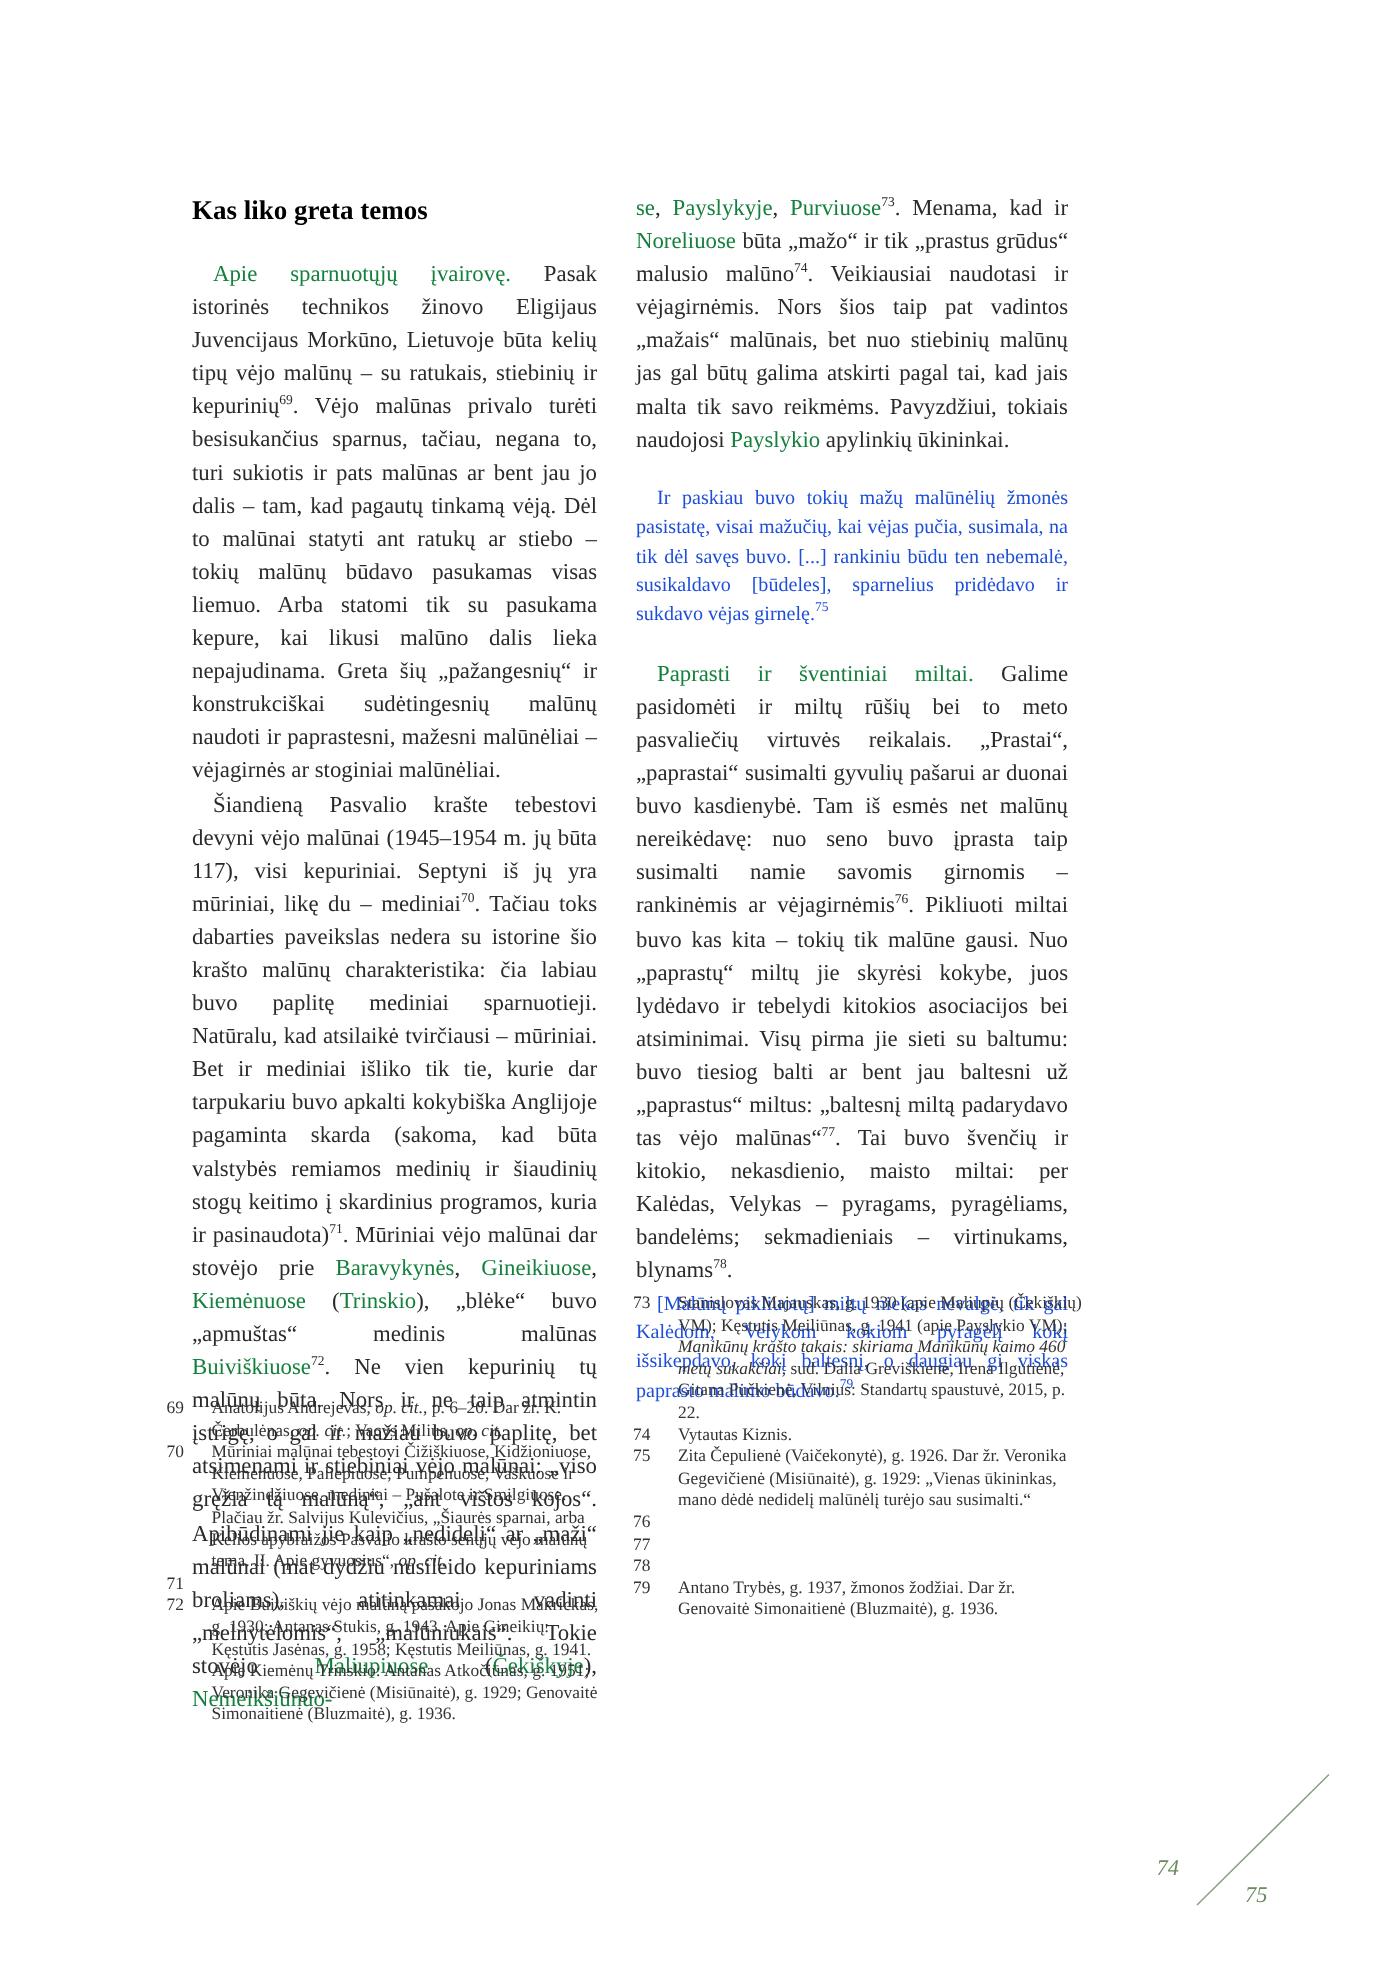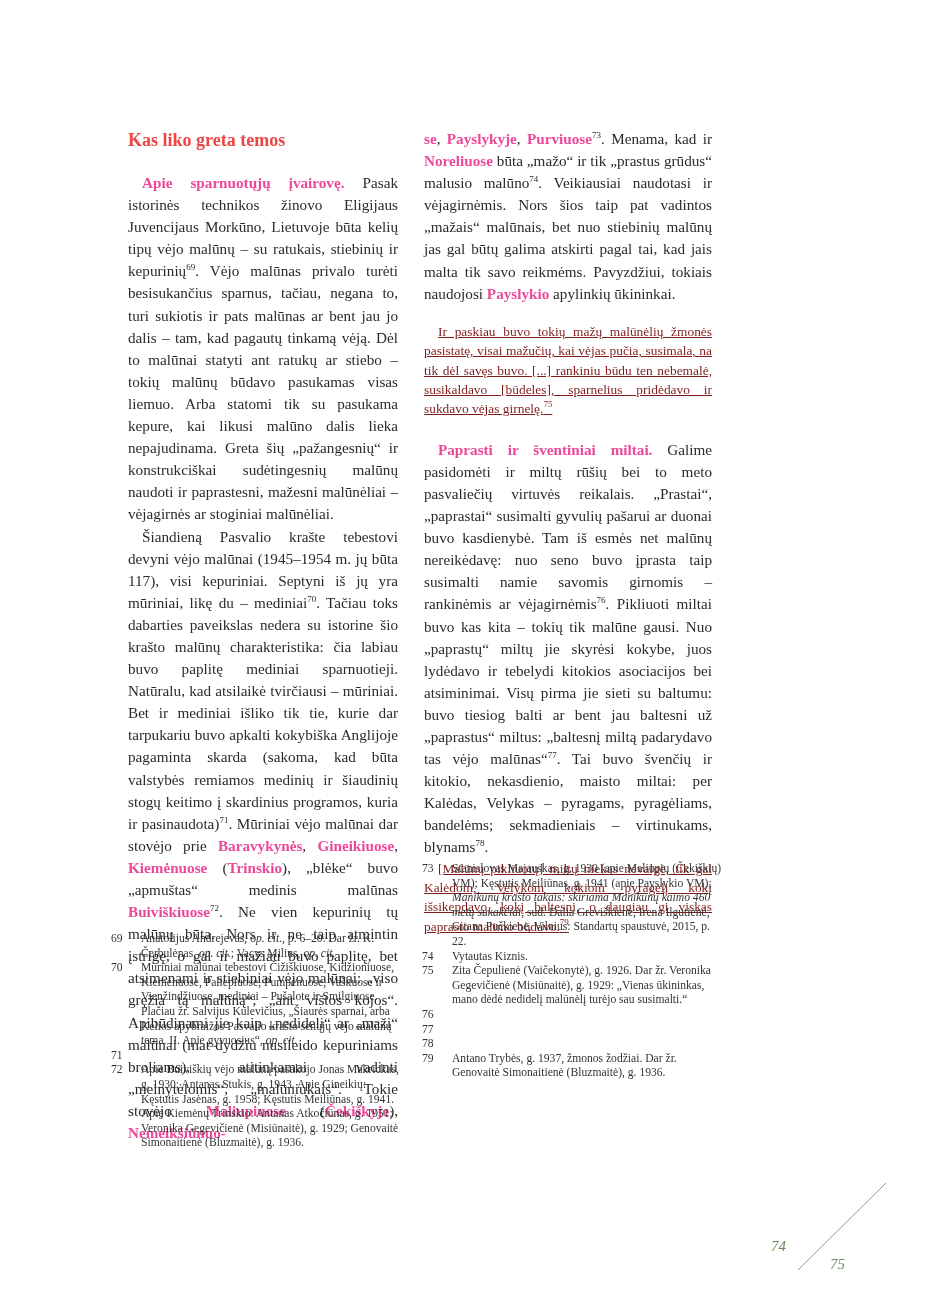--- a/index.html
+++ b/index.html
@@ -1,29 +1,29 @@
 <!DOCTYPE html>
 <html><head>
 <meta charset="utf-8">
 <style>
   html, body { margin:0; padding:0; background:#ffffff; }
   body { width:931px; height:1316px; position:relative; overflow:hidden;
          font-family:"Liberation Serif", "DejaVu Serif", serif; color:#2a2a2a; }
   .col { position:absolute; }
   #col1 { left:128px; top:128px; width:270px; }
   #col2 { left:424px; top:128px; width:288px; }
-  h2.section { font-family:"Liberation Serif", serif; font-weight:bold; color:#ef4444;
+  h2.section { font-family:"Liberation Serif", serif; font-weight:bold; color:#000000;
                font-size:18px; margin:0 0 20px 0; line-height:24px; }
   p.body { margin:0; font-size:15.2px; line-height:22.1px; text-align:justify;
            text-indent:14px; hyphens:manual; }
   p.body.noindent { text-indent:0; }
-  b { font-weight:bold; color:#ec4899; }
+  b { font-weight:normal; color:#15803d; }
   sup { font-size:9px; line-height:0; vertical-align:6px; }
   .quote { margin:0; font-size:13.4px; line-height:19.4px; text-align:justify;
-           text-indent:14px; color:#7f1d1d;text-decoration:underline; }
+           text-indent:14px; color:#1d4ed8; }
   .fnlist { list-style:none; margin:0; padding:0; font-size:11.6px; line-height:14.6px; color:#333; }
   .fnlist li { display:flex; }
   .fnlist .num { flex:0 0 30px; }
   .fnlist .txt { flex:1; }
   i { font-style:italic;margin-top:25px; }
   #fn-left { position:absolute; left:111px; top:932px; width:290px; }
   #fn-right { position:absolute; left:422px; top:862px; width:300px; }
   #pn74 { position:absolute; left:771px; top:1238px; font-size:15px; font-style:italic; color:#6b8a5e; }
   #pn75 { position:absolute; left:830px; top:1256px; font-size:15px; font-style:italic; color:#6b8a5e; }
   #divider { position:absolute; left:0; top:0; }

